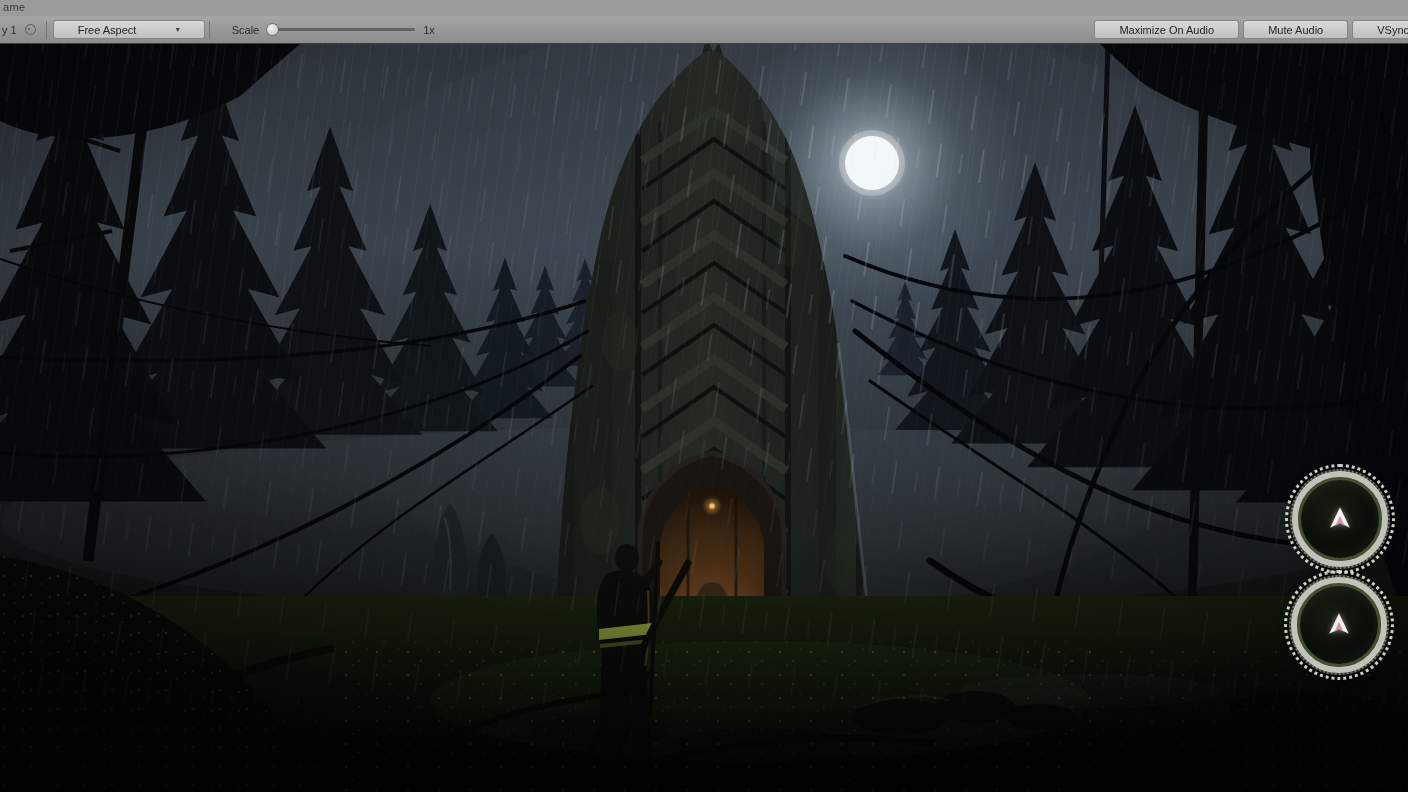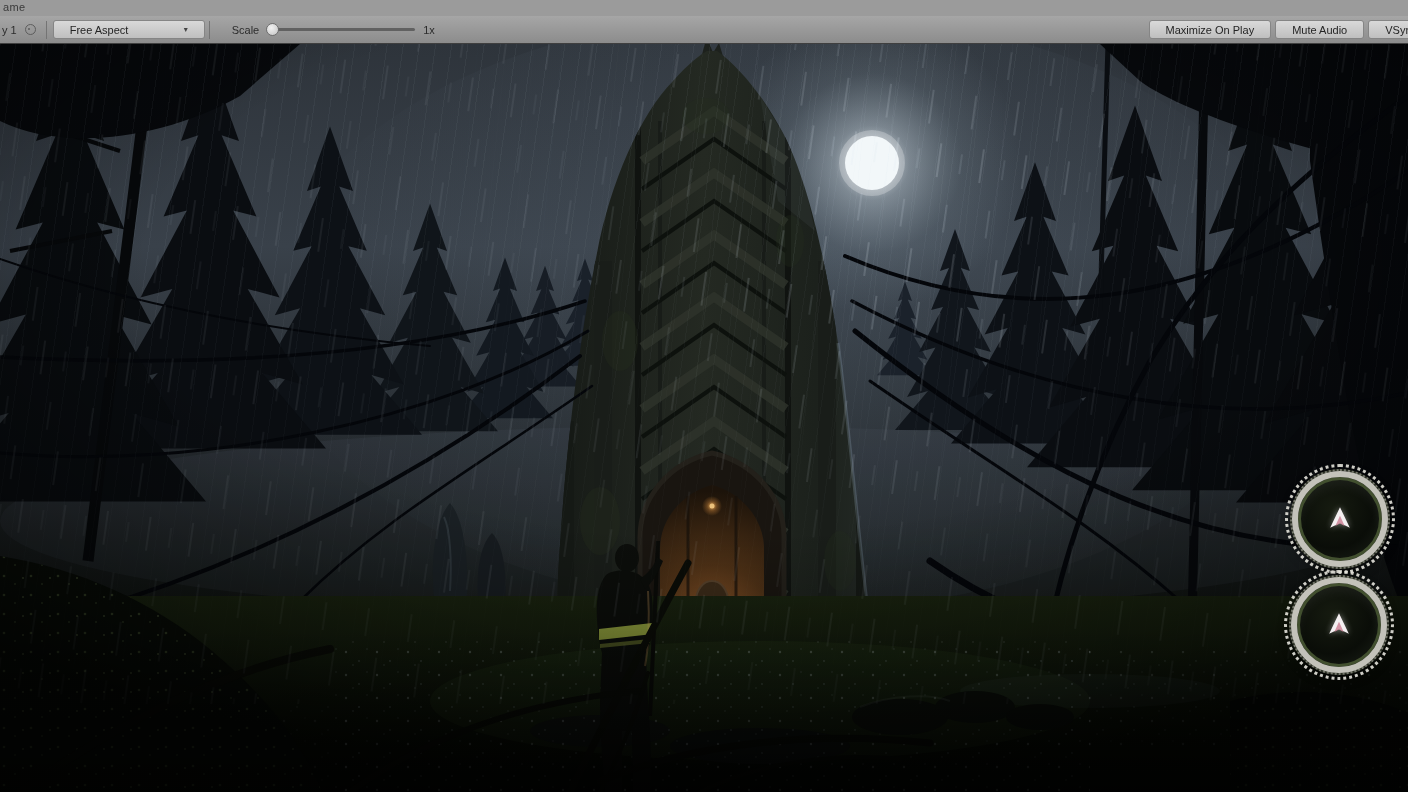--- a/index.html
+++ b/index.html
@@ -12,21 +12,21 @@
   .toolbar{position:absolute;top:16px;left:0;width:100%;height:28px;
            background:linear-gradient(#a6a6a6,#8c8c8c);
            border-bottom:1px solid #3f3f3f;display:flex;align-items:center;box-sizing:border-box;}
   .tb-text{font-size:11px;color:#2c2c2c;white-space:nowrap;}
   .dd-circle{width:9px;height:9px;border:1px solid #5d5d5d;border-radius:50%;margin:0 6px 0 8px;
              display:inline-block;position:relative;flex:0 0 auto;}
   .dd-circle::after{content:"";position:absolute;left:2.5px;top:2.5px;width:2px;height:2px;border-radius:50%;background:#5d5d5d;}
   .sep{width:1px;height:18px;background:#747474;margin:0 4px;flex:0 0 auto;}
   .chip{background:linear-gradient(#d9d9d9,#bfbfbf);border:1px solid #858585;border-radius:3px;
         height:19px;display:flex;align-items:center;font-size:11px;color:#242424;
-        padding:0 16px;box-sizing:border-box;flex:0 0 auto;cursor:default;}
+        padding:0 24px;box-sizing:border-box;flex:0 0 auto;cursor:default;}
   .chip.aspect{width:152px;justify-content:space-between;margin-left:2px;}
   .dd-arrow{font-size:8px;color:#444;margin-left:6px;}
   .scale-wrap{display:flex;align-items:center;margin-left:18px;}
   .slider-track{position:relative;width:146px;height:3px;background:#616161;border-radius:2px;margin:0 8px 0 10px;}
   .slider-knob{position:absolute;left:-3px;top:-5px;width:13px;height:13px;border-radius:50%;
                background:radial-gradient(circle at 40% 35%,#f2f2f2,#c2c2c2);border:1px solid #6e6e6e;box-sizing:border-box;}
   .tb-spacer{flex:1 1 auto;}
   .chip.right{margin-right:4px;}
   .chip.cutoff{margin-right:-26px;}
 
@@ -80,21 +80,21 @@
     </div>
     <span class="sep"></span>
     <div class="scale-wrap">
       <span class="tb-text">Scale</span>
       <div class="slider-track">
         <div class="slider-knob"></div>
       </div>
       <span class="tb-text">1x</span>
     </div>
     <span class="tb-spacer"></span>
-    <div class="chip right">Maximize On Play</div>
+    <div class="chip right">Maximize On Audio</div>
     <div class="chip right">Mute Audio</div>
     <div class="chip cutoff">VSync</div>
   </div>
 
   <div class="viewport">
 
     <svg class="scene-svg" width="1408" height="748" viewBox="0 43 1408 748">
       <defs>
         <linearGradient id="skyGrad" x1="0" y1="43" x2="0" y2="791" gradientUnits="userSpaceOnUse">
           <stop offset="0" stop-color="#2e343b"></stop>

